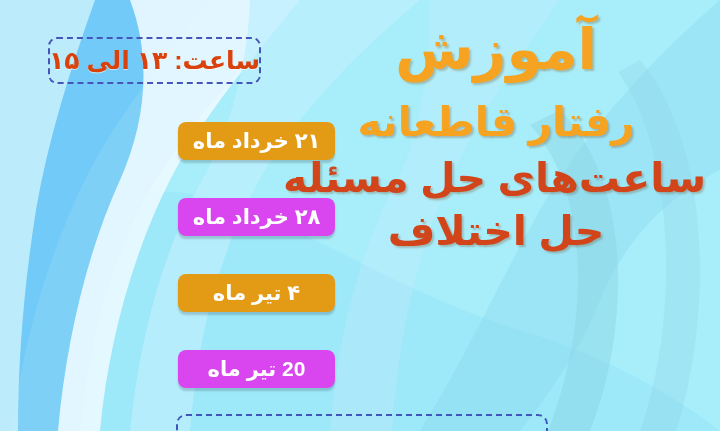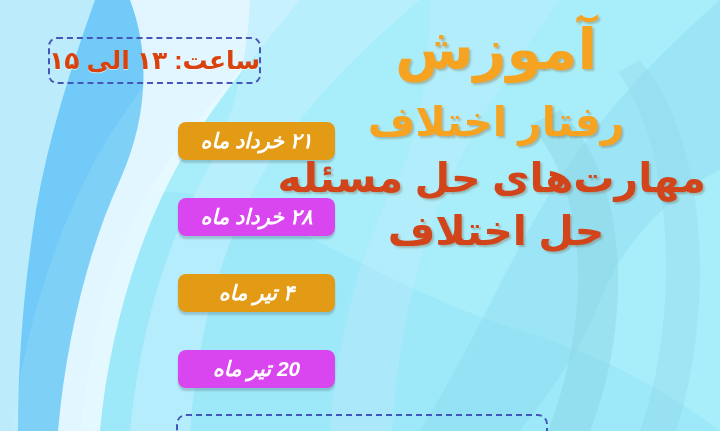--- a/index.html
+++ b/index.html
@@ -61,21 +61,20 @@
     width: 157px;
     height: 38px;
     border-radius: 8px;
     display: flex;
     align-items: center;
     justify-content: center;
     box-sizing: border-box;
     margin-bottom: 38px;
     box-shadow: 0 3px 2px rgba(0,0,0,0.17);
     cursor: pointer;
-    font-style: italic;
   }
   .date-btn .date-text {
     color: #ffffff;
     font-size: 21px;
     font-weight: bold;
     white-space: nowrap;
     letter-spacing: -0.3px;
   }
   .btn-orange { background: #e39b16; }
   .btn-red    { background: #d946ef; }
@@ -162,20 +161,20 @@
     <div class="date-btn btn-orange">
       <span class="date-text">۴ تیر ماه</span>
     </div>
     <div class="date-btn btn-red">
       <span class="date-text">20 تیر ماه</span>
     </div>
   </div>
 
   <div class="headlines">
     <div class="h-title">آموزش</div>
-    <div class="h-line h-orange">رفتار اختلاف</div>
-    <div class="h-line h-red">مهارت‌های حل مسئله</div>
+    <div class="h-line h-orange">رفتار قاطعانه</div>
+    <div class="h-line h-red">ساعت‌های حل مسئله</div>
     <div class="h-line h-red tight">حل اختلاف</div>
   </div>
 
   <div class="bottom-box"></div>
 
 </div>
 
 </body></html>

